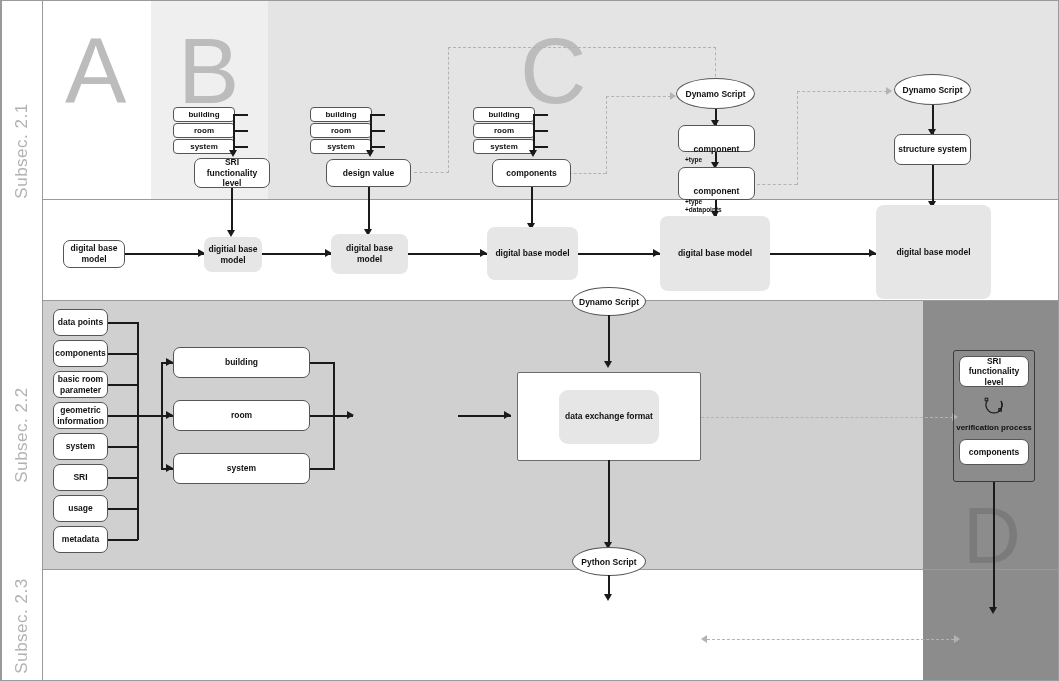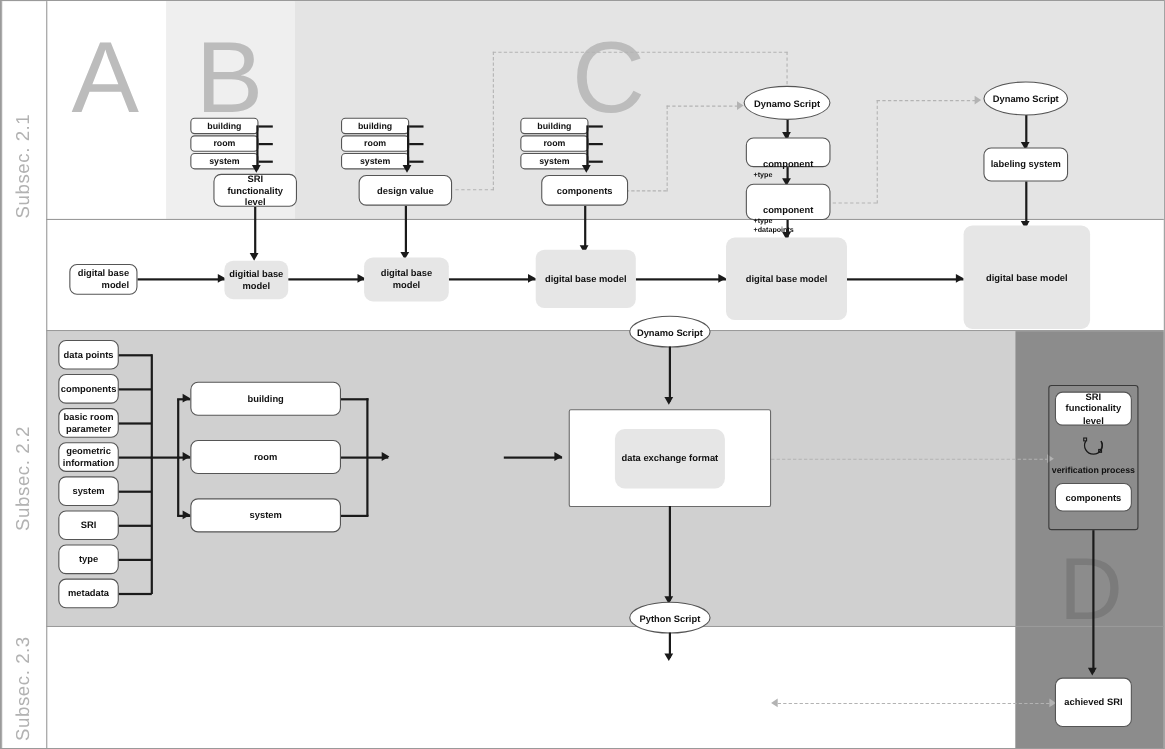--- a/index.html
+++ b/index.html
@@ -222,44 +222,44 @@
   <div class="node attr" style="left:677px;top:124px;width:77px;height:27px;">
     <span class="ttl">component</span>
     <span class="sub">+type</span>
   </div>
   <div class="node attr" style="left:677px;top:166px;width:77px;height:33px;">
     <span class="ttl">component</span>
     <span class="sub">+type</span>
     <span class="sub">+datapoints</span>
   </div>
 
-  <div class="node" style="left:893px;top:133px;width:77px;height:31px;">labeling system</div>
-
-  <div class="node" style="left:62px;top:239px;width:62px;height:28px;text-align:right;">
+  <div class="node" style="left:893px;top:133px;width:77px;height:31px;">structure system</div>
+
+  <div class="node" style="left:62px;top:239px;width:62px;height:28px;">
     <span>digital base<br>model</span>
   </div>
   <div class="node grey" style="left:203px;top:236px;width:58px;height:35px;">
     <span>digitial base<br>model</span>
   </div>
   <div class="node grey" style="left:330px;top:233px;width:77px;height:40px;">digital base model</div>
   <div class="node grey" style="left:486px;top:226px;width:91px;height:53px;">digital base model</div>
   <div class="node grey" style="left:659px;top:215px;width:110px;height:75px;">digital base model</div>
   <div class="node grey" style="left:875px;top:204px;width:115px;height:94px;">digital base model</div>
 
   <div class="node" style="left:52px;top:308px;width:55px;height:27px;">data points</div>
   <div class="node" style="left:52px;top:339px;width:55px;height:27px;">components</div>
   <div class="node" style="left:52px;top:370px;width:55px;height:27px;">
     <span>basic room<br>parameter</span>
   </div>
   <div class="node" style="left:52px;top:401px;width:55px;height:27px;">
     <span>geometric<br>information</span>
   </div>
   <div class="node" style="left:52px;top:432px;width:55px;height:27px;">system</div>
   <div class="node" style="left:52px;top:463px;width:55px;height:27px;">SRI</div>
-  <div class="node" style="left:52px;top:494px;width:55px;height:27px;">type</div>
+  <div class="node" style="left:52px;top:494px;width:55px;height:27px;">usage</div>
   <div class="node" style="left:52px;top:525px;width:55px;height:27px;">metadata</div>
 
   <div class="ln lnh" style="left:107px;top:321px;width:30px;"></div>
   <div class="ln lnh" style="left:107px;top:352px;width:30px;"></div>
   <div class="ln lnh" style="left:107px;top:383px;width:30px;"></div>
   <div class="ln lnh" style="left:107px;top:414px;width:30px;"></div>
   <div class="ln lnh" style="left:107px;top:445px;width:30px;"></div>
   <div class="ln lnh" style="left:107px;top:476px;width:30px;"></div>
   <div class="ln lnh" style="left:107px;top:507px;width:30px;"></div>
   <div class="ln lnh" style="left:107px;top:538px;width:30px;"></div>
@@ -318,15 +318,14 @@
     <rect x="17.8" y="14.6" width="2.6" height="2.6" fill="none" stroke="#1a1a1a" stroke-width="1"></rect>
   </svg>
 
   <div class="vlabel" style="left:952px;top:422px;width:82px;">verification process</div>
 
   <div class="node" style="left:958px;top:438px;width:70px;height:26px;">components</div>
 
   <div class="ln lnv" style="left:992px;top:481px;height:129px;"></div>
   <div class="ah ah-d" style="left:988px;top:606px;"></div>
 
-  <div class="node" style="left:958px;top:615px;width:70px;height:45px;">achieved SRI</div>
 
 </div>
 
 </body></html>

